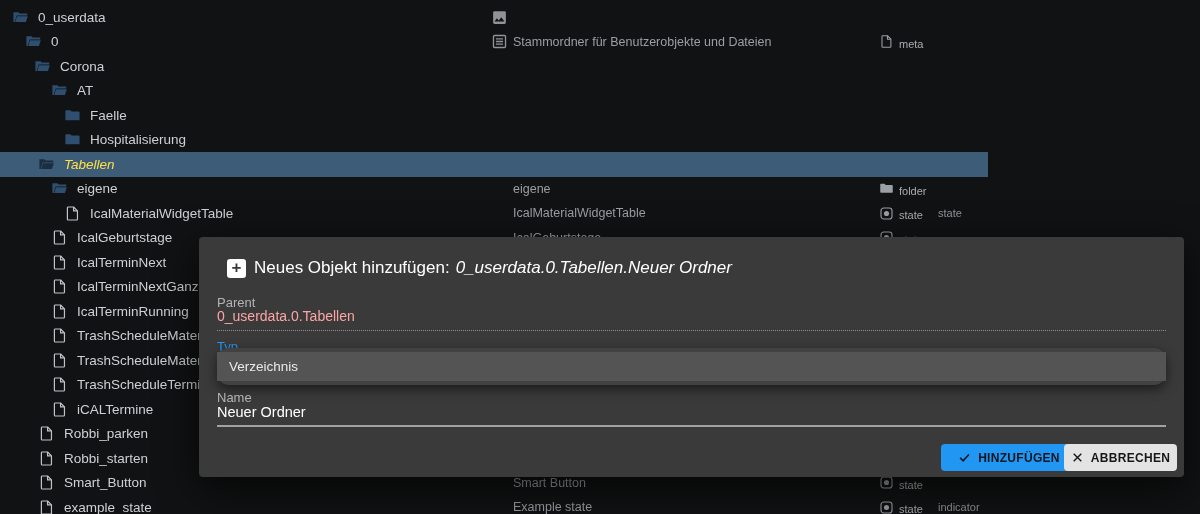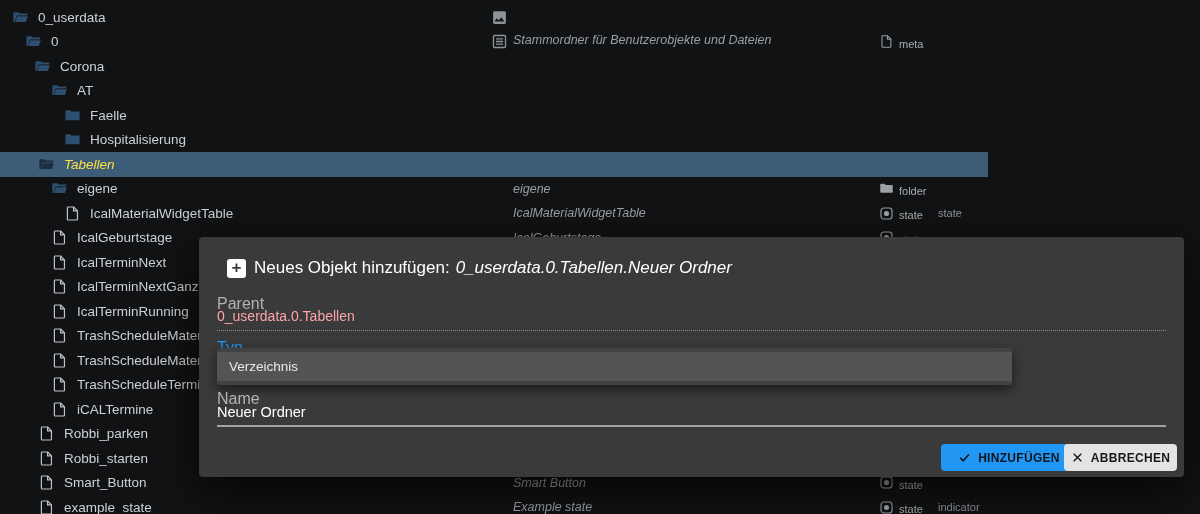--- a/index.html
+++ b/index.html
@@ -17,21 +17,21 @@
   .row.selected { background: #3d5c78; }
   .cell-tree { width: 490px; flex: none; display: flex; align-items: center; overflow: hidden; }
   .t-icon { width: 20px; height: 18px; margin-right: 8px; flex: none;
             display: flex; align-items: center; justify-content: center; }
   .t-icon svg { width: 17px; height: 17px; display: block; }
   .t-icon.ic-folder-open, .t-icon.ic-folder { color: #2e4f70; }
   .t-icon.ic-file { color: #bfc3c7; }
   .row.selected .t-icon.ic-folder-open { color: #1b2d41; }
   .t-label { font-size: 13.5px; color: #cdd1d5; white-space: nowrap; }
   .row.selected .t-label { color: #fde047; font-style: italic; }
-  .cell-desc { width: 388px; flex: none; display: flex; align-items: flex-start; overflow: hidden; font-style: italic; }
+  .cell-desc { width: 388px; flex: none; display: flex; align-items: center; overflow: hidden; }
   .d-icon { width: 18px; height: 18px; margin-right: 5px; flex: none; color: #8f9396;
             display: flex; align-items: center; justify-content: center; }
   .d-icon svg { width: 17px; height: 17px; display: block; }
   .d-spacer { width: 23px; flex: none; }
   .d-label { font-size: 12.5px; color: #9b9fa3; white-space: nowrap; }
   .cell-type { width: 60px; flex: none; display: flex; align-items: flex-end; }
   .ty-icon { width: 16px; height: 16px; margin-right: 5px; color: #9aa0a4;
              display: flex; align-items: center; justify-content: center; }
   .ty-icon svg { width: 15px; height: 15px; display: block; }
   .ty-label { font-size: 11px; color: #a9adb0; white-space: nowrap; }
@@ -40,31 +40,31 @@
   
   .modal { position: absolute; left: 199px; top: 237px; width: 985px; height: 240px;
            background: #3a3a3a; border-radius: 4px;
            box-shadow: 0 12px 40px rgba(0,0,0,0.7); z-index: 10; }
   .m-header { position: absolute; left: 28px; top: 21px; display: flex; align-items: center; }
   .add-box { width: 19px; height: 19px; background: #ffffff; border-radius: 3px;
              color: #3a3a3a; font-weight: bold; font-size: 17px; line-height: 17px;
              text-align: center; flex: none; }
   .m-title { margin-left: 8px; font-size: 17px; color: #ffffff; white-space: nowrap; }
   .m-title .t-id { font-style: italic; margin-left: 6px; }
-  .fld-label { position: absolute; left: 18px; font-size: 16px; color: #b3b3b3; }
+  .fld-label { position: absolute; left: 18px; font-size: 13px; color: #b3b3b3; }
   .fld-value { position: absolute; left: 18px; right: 18px; font-size: 14px; color: #fca5a5;
                background: transparent; border: none; outline: none; padding: 0;
                font-family: "Liberation Sans", sans-serif; }
   .lbl-parent { top: 58px; }
   .val-parent { top: 71px; }
   .ul-parent { position: absolute; left: 18px; right: 18px; top: 93px;
                border-top: 1px dotted #8d8d8d; }
   .lbl-typ { top: 102px; color: #2196f3; }
-  .popover { position: absolute; left: 18px; top: 111px; width: 795px; height: 37px;
-             background: #424242; border-radius: 3px; padding: 4px 0;
+  .popover { position: absolute; left: 18px; top: 111px; width: 949px; height: 37px;
+             background: #424242; border-radius: 12px; padding: 4px 0;
              box-shadow: 0 4px 12px rgba(0,0,0,0.55); }
   .pop-item { height: 29px; background: #545454; display: flex; align-items: center;
               padding-left: 12px; font-size: 13.5px; color: #e9e9e9; cursor: pointer; }
   .lbl-name { top: 153px; }
   .val-name { top: 167px; color: #ffffff; font-size: 14.5px; }
   .ul-name { position: absolute; left: 18px; right: 18px; top: 188px;
              border-top: 2px solid #a2a2a2; }
   .m-btn { position: absolute; top: 207px; height: 27px; border: none; border-radius: 4px;
            display: flex; align-items: center; justify-content: center;
            font-size: 12px; font-weight: 600; letter-spacing: 0.3px; cursor: pointer;

